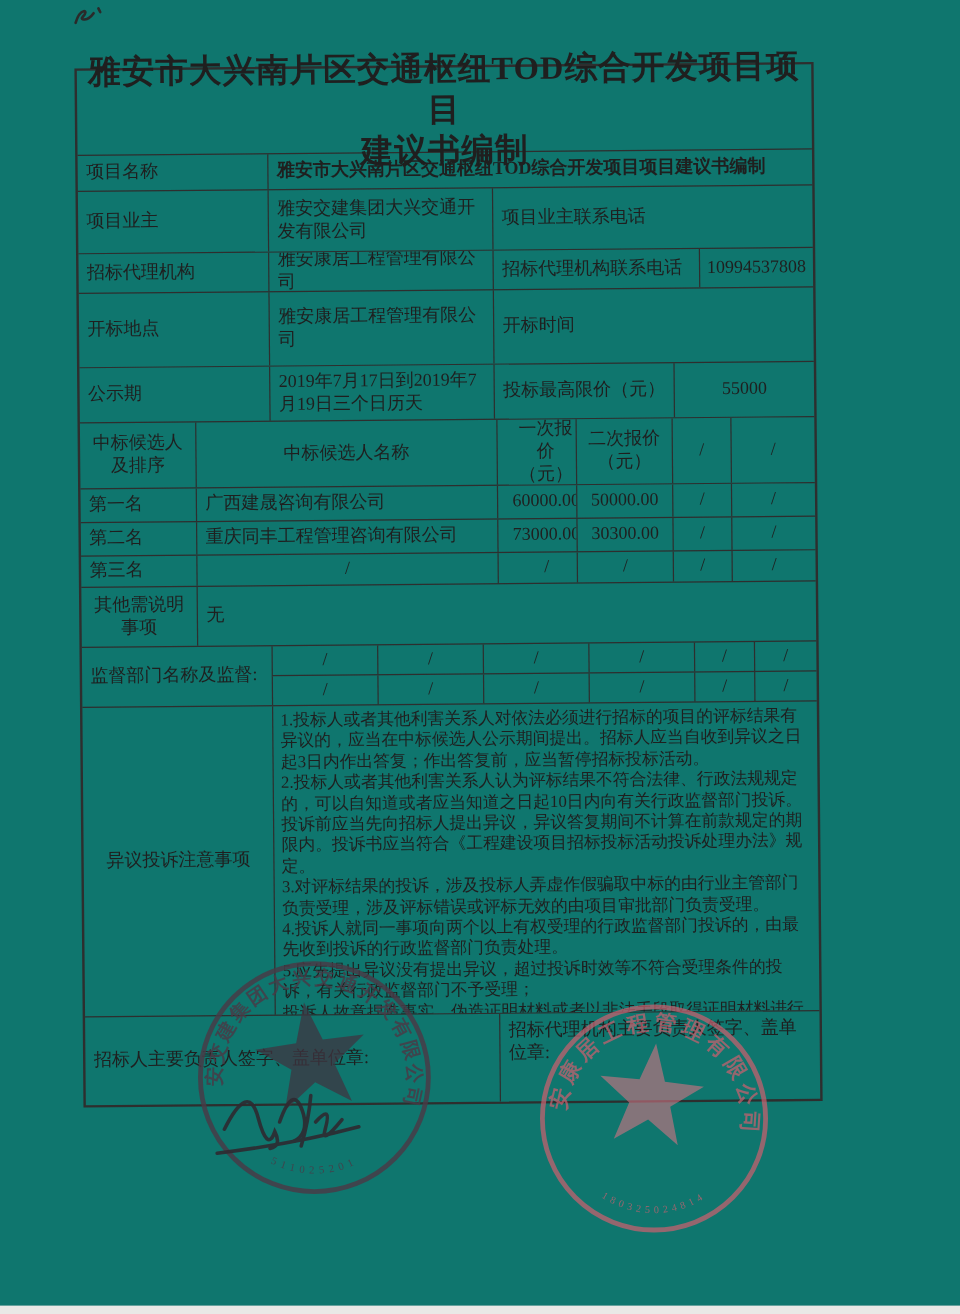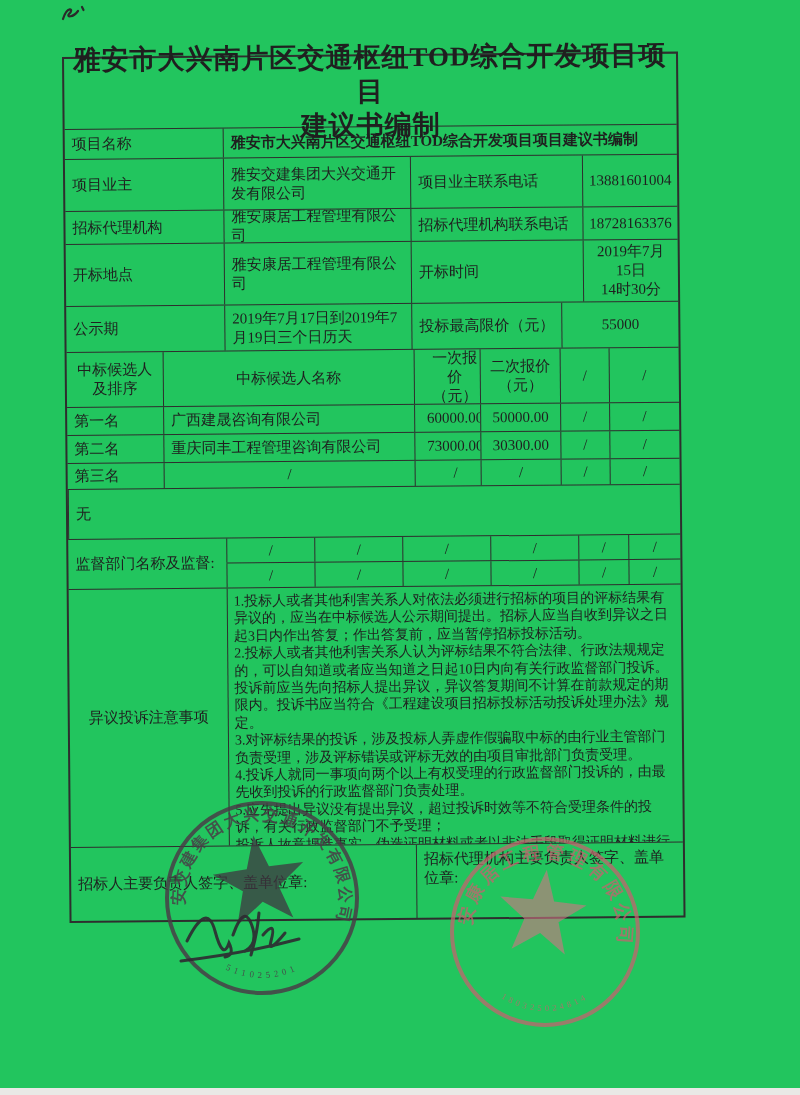--- a/index.html
+++ b/index.html
@@ -2,21 +2,21 @@
 <html><head>
 <meta charset="utf-8">
 <style>
   html,body{margin:0;padding:0;}
   body{
     width:800px;height:1095px;overflow:hidden;position:relative;
     background:#f6f6f3;
     font-family:"Liberation Serif","DejaVu Serif",serif;
     color:#1f1f1f;
   }
-  .paper{position:absolute;inset:0;background:#22c55e;text-decoration:underline;}
+  .paper{position:absolute;inset:0;background:#0f766e;text-decoration:underline;}
   .bottom-edge{position:absolute;left:0;right:0;bottom:0;height:7px;background:#e9e9e6;}
 
   .tbl{
     position:absolute;left:62px;top:57px;width:612px;
     transform:rotate(-0.5deg);transform-origin:0 0;
     border:2px solid #2e2e2e;
     box-sizing:content-box;
   }
   .row{display:flex;border-top:1.5px solid #2e2e2e;box-sizing:border-box;}
   .row.first{border-top:none;}
@@ -86,36 +86,33 @@
 
     <div class="row r1">
       <div class="cell nb w-l">项目名称</div>
       <div class="cell bold" style="flex:1">雅安市大兴南片区交通枢纽TOD综合开发项目项目建议书编制</div>
     </div>
 
     <div class="row r2">
       <div class="cell nb w-l">项目业主</div>
       <div class="cell w-v">雅安交建集团大兴交通开发有限公司</div>
       <div class="cell w-l2">项目业主联系电话</div>
-      <div class="cell w-v2 center">13881601004</div>
     </div>
 
     <div class="row r3">
       <div class="cell nb w-l">招标代理机构</div>
       <div class="cell w-v">雅安康居工程管理有限公司</div>
       <div class="cell w-l2">招标代理机构联系电话</div>
-      <div class="cell w-v2 center">18728163376</div>
+      <div class="cell w-v2 center">10994537808</div>
     </div>
 
     <div class="row r4">
       <div class="cell nb w-l">开标地点</div>
       <div class="cell w-v">雅安康居工程管理有限公司</div>
       <div class="cell w-l2">开标时间</div>
-      <div class="cell w-v2 center pre">2019年7月15日
-14时30分</div>
     </div>
 
     <div class="row r5">
       <div class="cell nb w-l">公示期</div>
       <div class="cell w-v">2019年7月17日到2019年7月19日三个日历天</div>
       <div class="cell w-l2b">投标最高限价（元）</div>
       <div class="cell w-v2 center">55000</div>
     </div>
 
     <div class="row rh">
@@ -150,20 +147,21 @@
     <div class="row rb3">
       <div class="cell nb b-rank">第三名</div>
       <div class="cell b-name center">/</div>
       <div class="cell b-p1 center">/</div>
       <div class="cell b-p2 center">/</div>
       <div class="cell b-c5 center">/</div>
       <div class="cell b-c6 center">/</div>
     </div>
 
     <div class="row ro">
+      <div class="cell nb b-rank center">其他需说明事项</div>
       <div class="cell" style="flex:1">无</div>
     </div>
 
     <div class="row rs">
       <div class="cell nb w-l">监督部门名称及监督:</div>
       <div class="sup-grid">
         <div class="sup-row">
           <div class="sup-cell">/</div>
           <div class="sup-cell">/</div>
           <div class="sup-cell">/</div>

